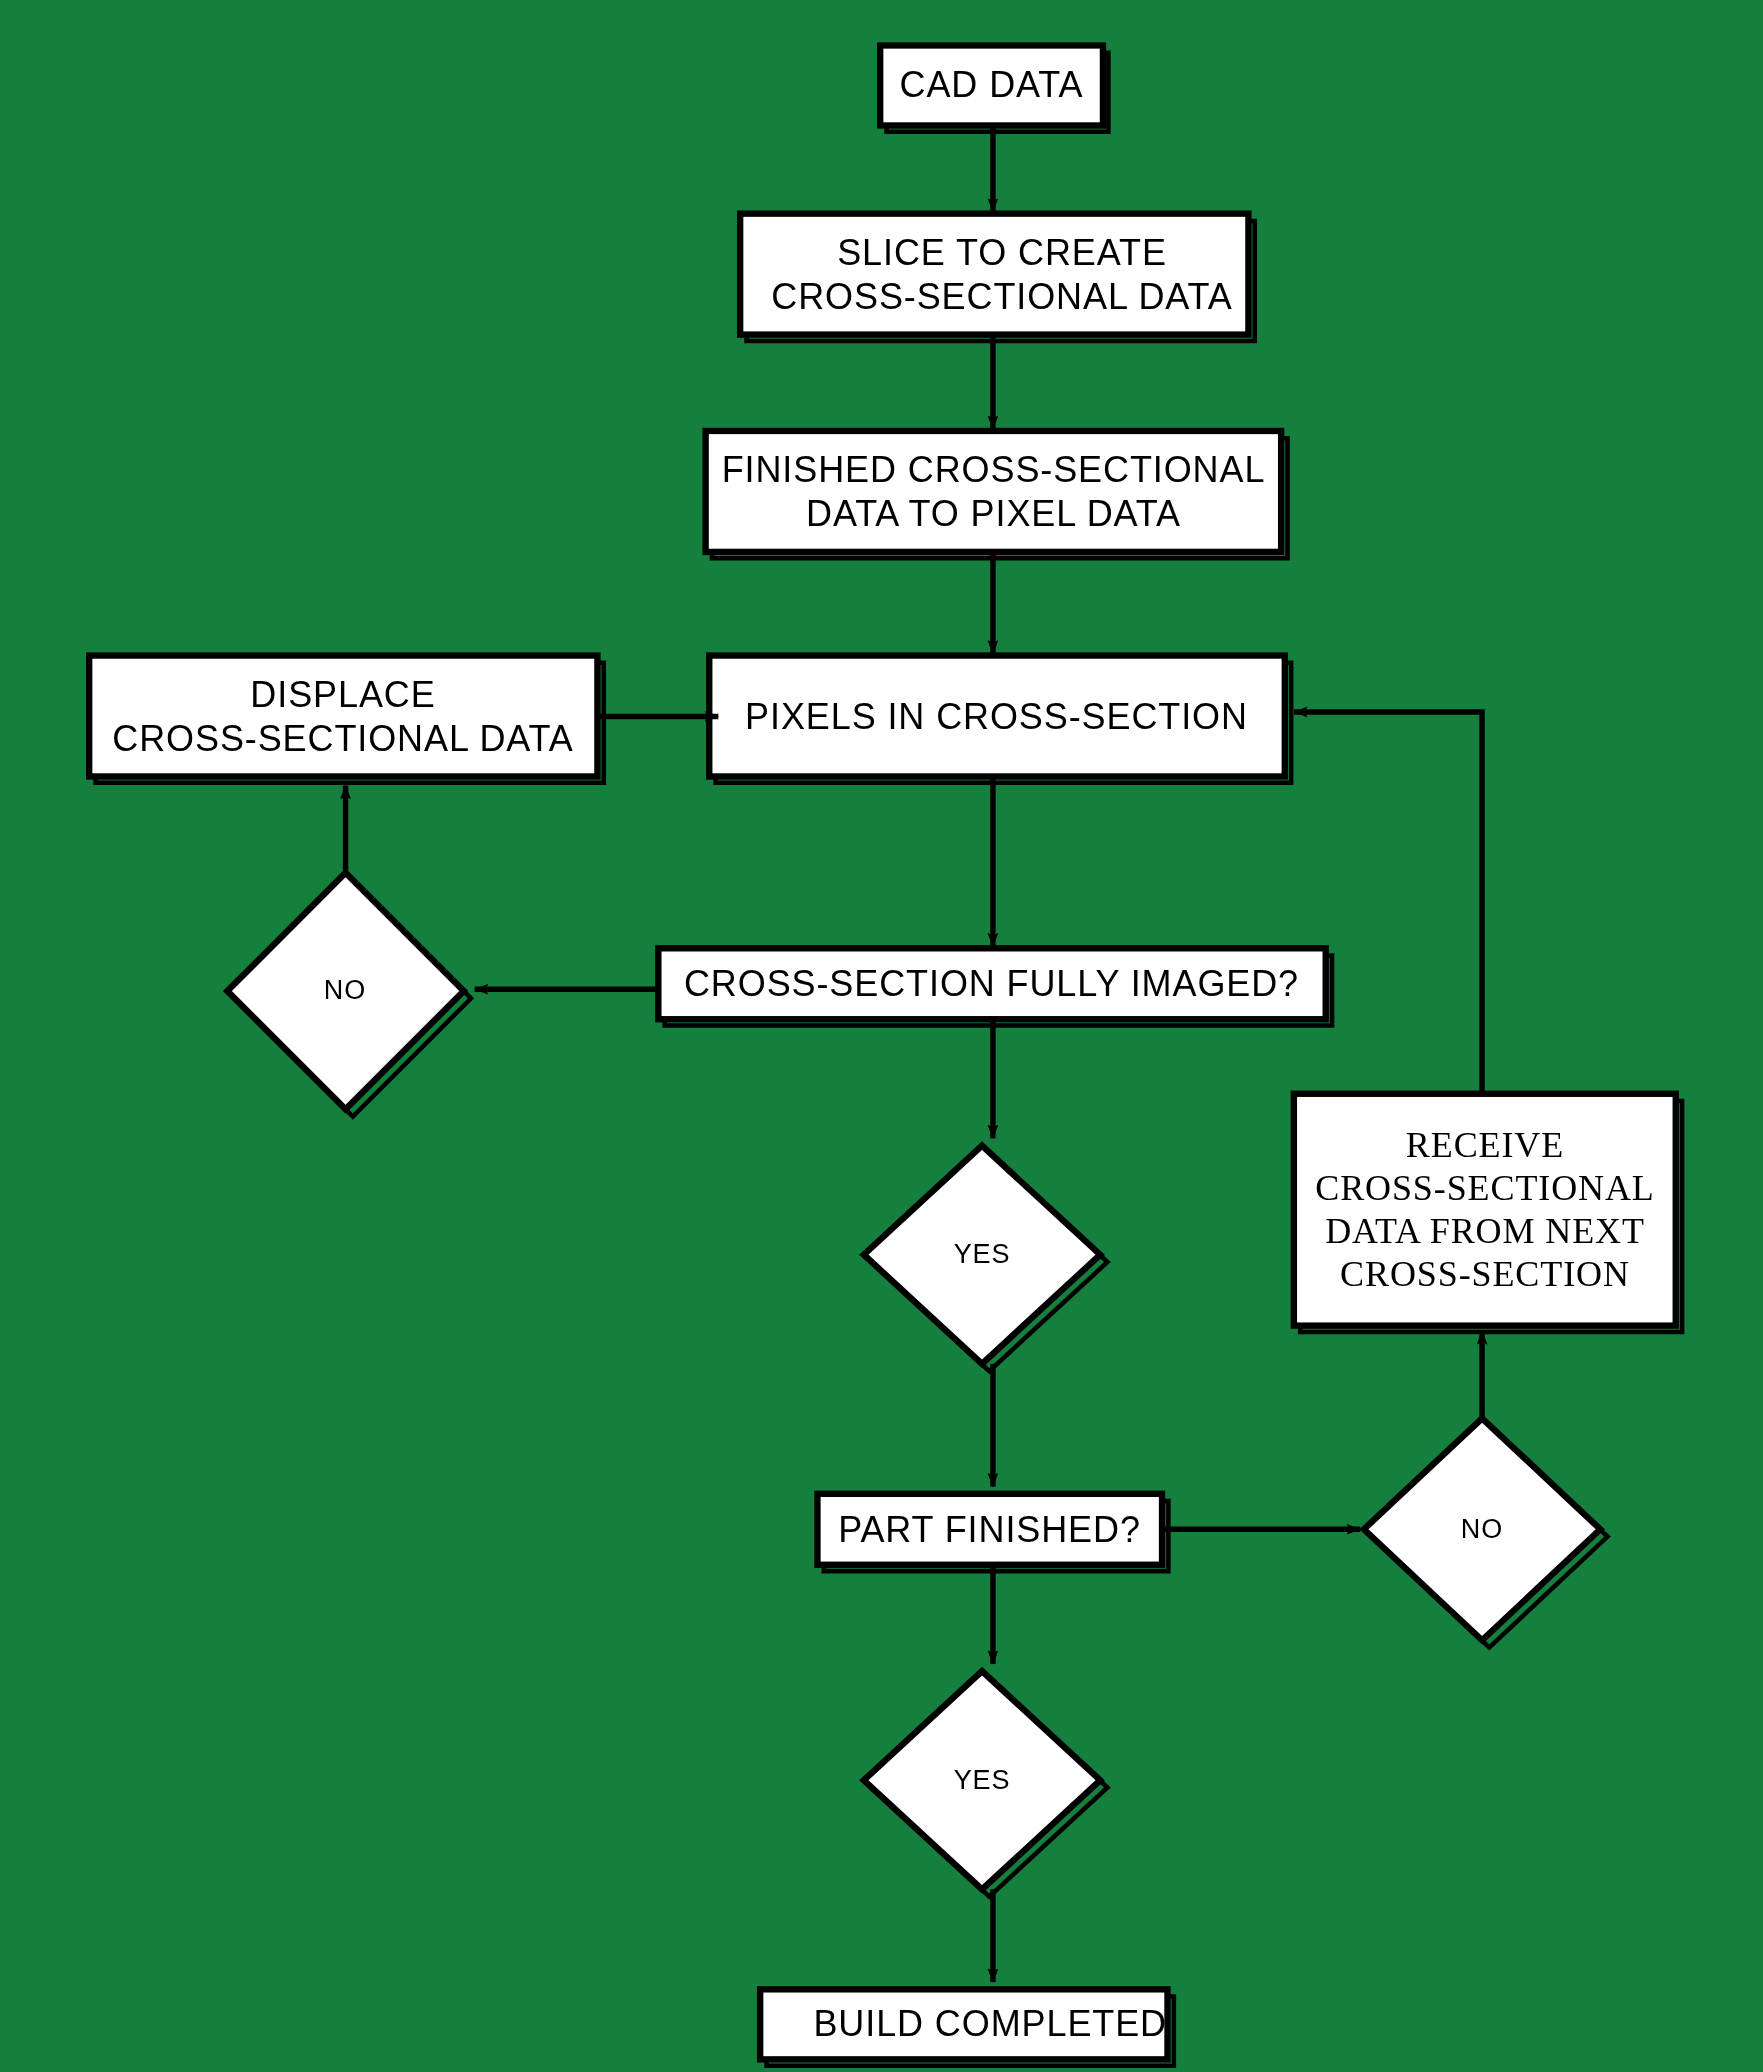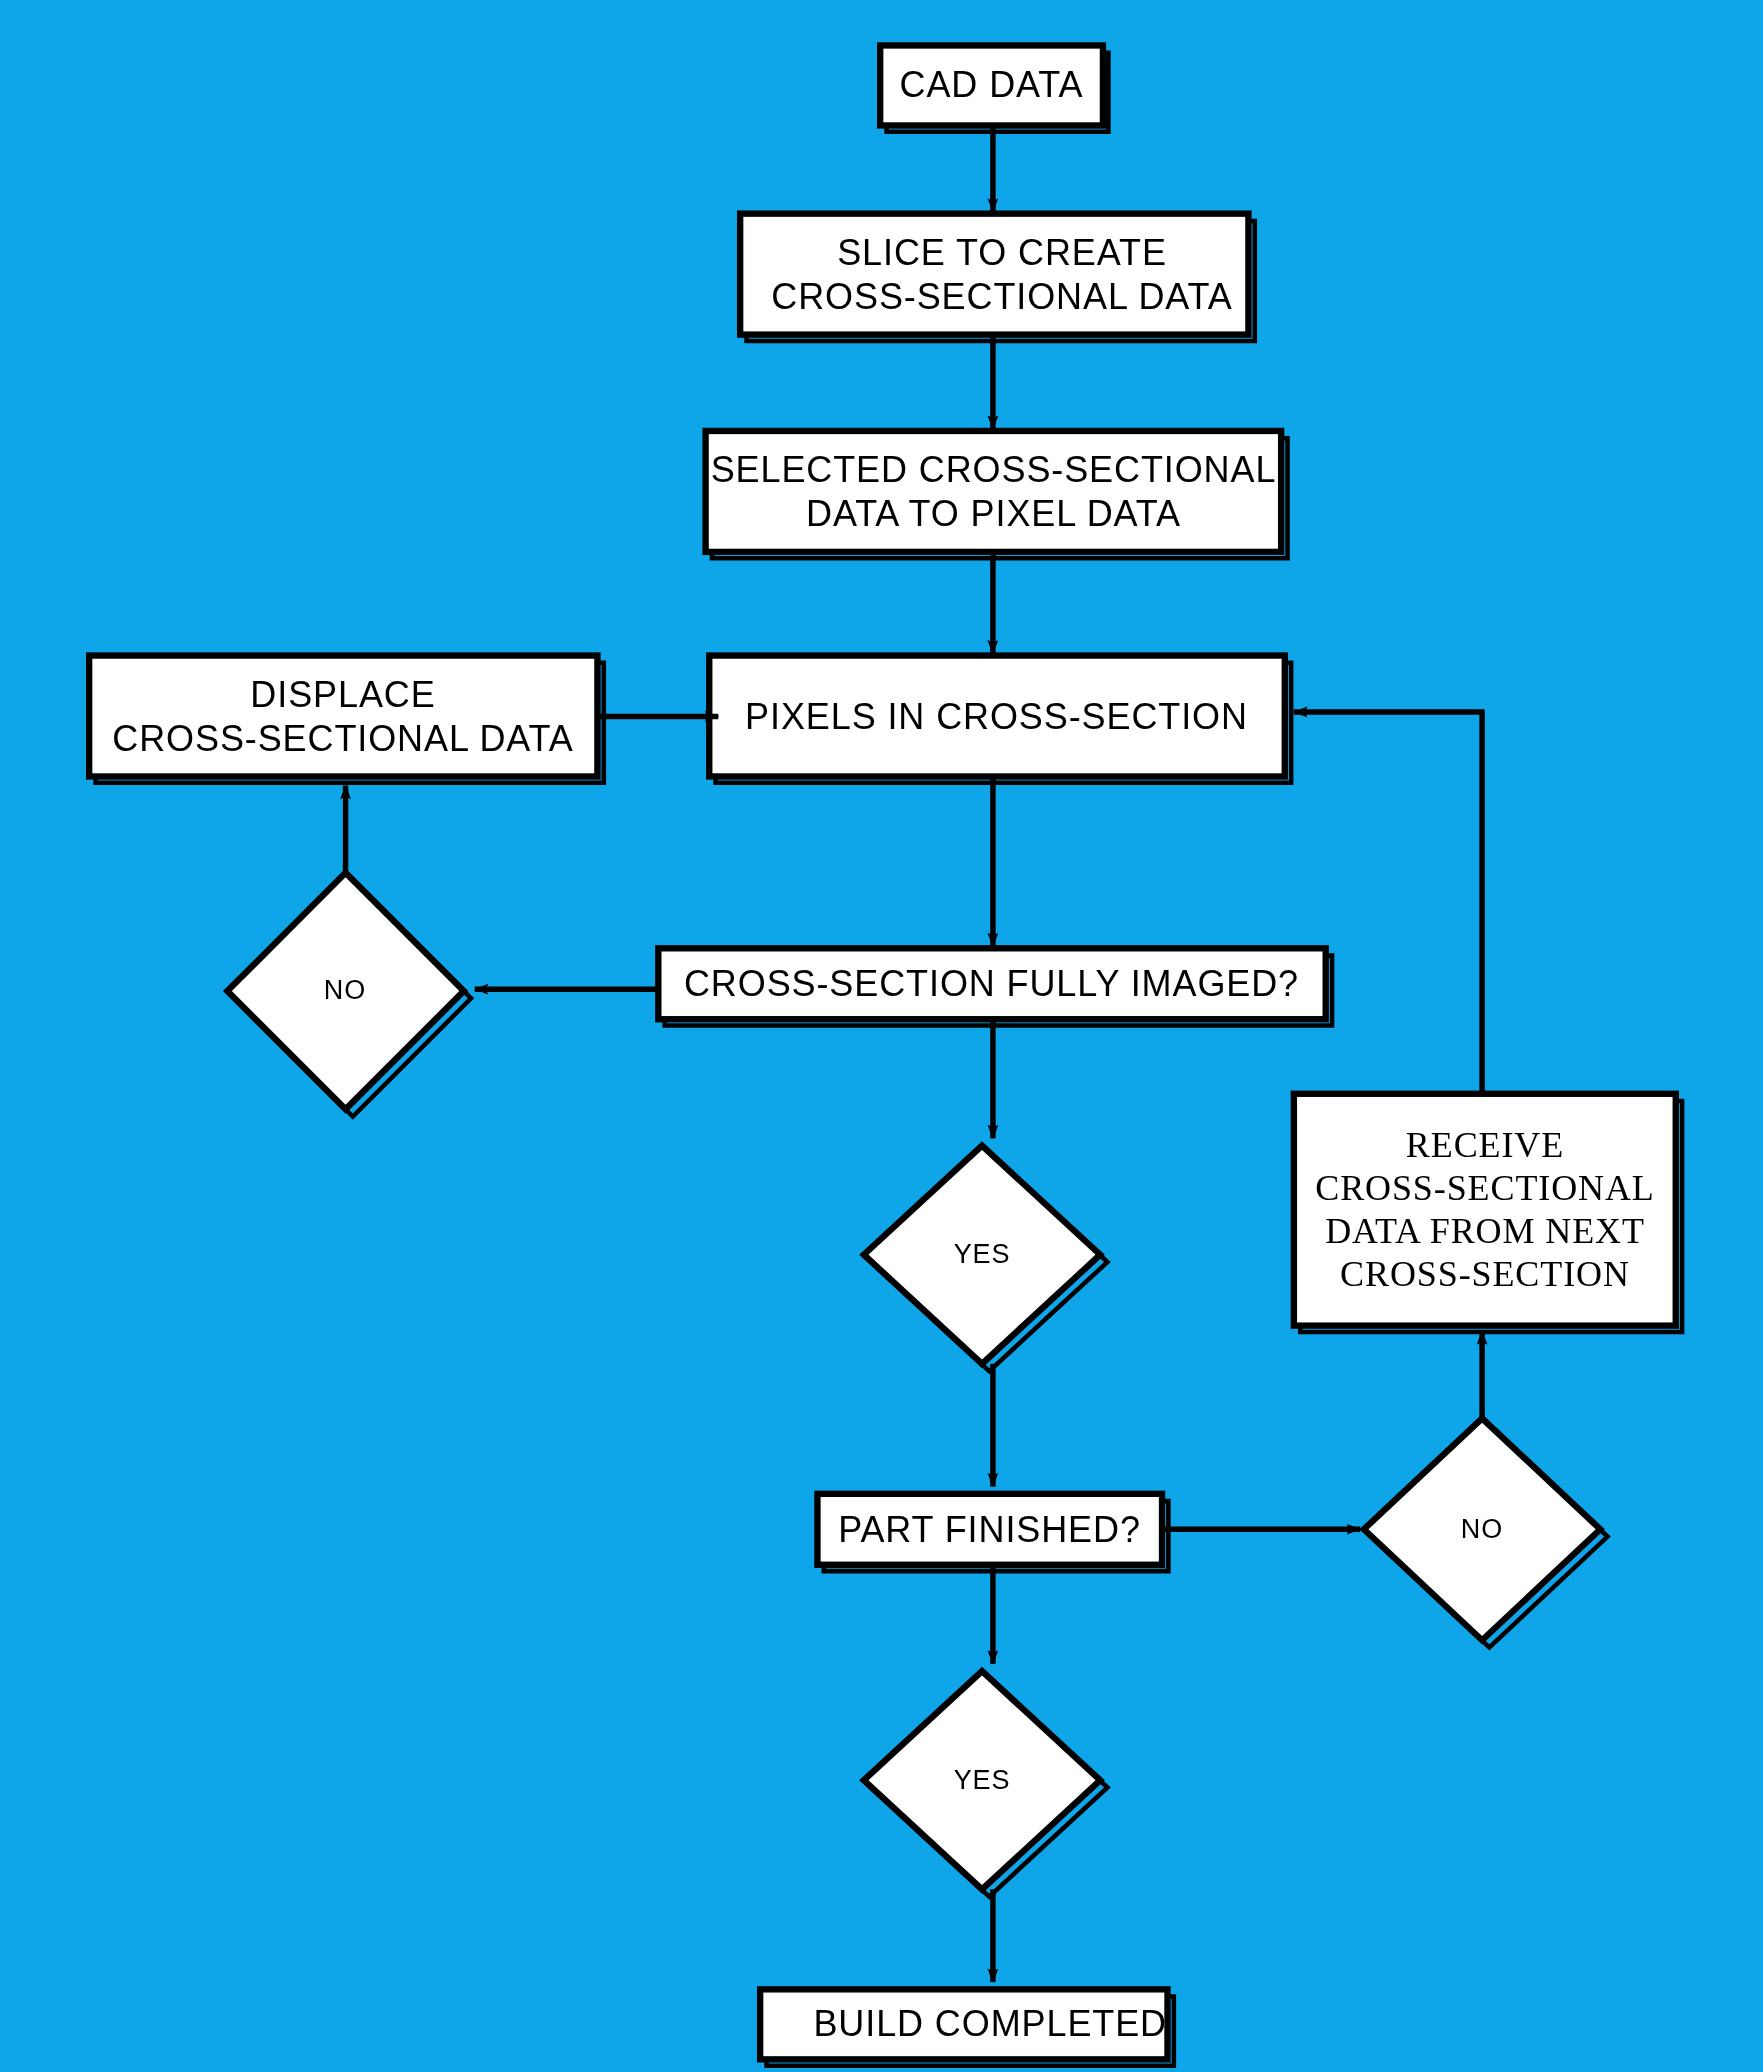--- a/index.html
+++ b/index.html
@@ -10,21 +10,21 @@
   body {
     width: 1764px;
     height: 2073px;
     font-family: "Liberation Sans", sans-serif;
     overflow: hidden;
   }
   #canvas {
     position: relative;
     width: 1764px;
     height: 2073px;
-    background: #0ea5e9;
+    background: #15803d;
   }
   svg#flow {
     position: absolute;
     left: 0;
     top: 0;
     width: 1764px;
     height: 2073px;
   }
   .node-text {
     position: absolute;
@@ -161,21 +161,21 @@
   <div class="node-text proc-label" style="left:880px; top:45px; width:223px; height:80px;">
     <span class="ln">CAD DATA</span>
   </div>
 
   <div class="node-text proc-label" style="left:748px; top:214px; width:508px; height:121px;">
     <span class="ln">SLICE TO CREATE</span>
     <span class="ln">CROSS-SECTIONAL DATA</span>
   </div>
 
   <div class="node-text proc-label" style="left:706px; top:431px; width:575px; height:121px;">
-    <span class="ln">SELECTED CROSS-SECTIONAL</span>
+    <span class="ln">FINISHED CROSS-SECTIONAL</span>
     <span class="ln">DATA TO PIXEL DATA</span>
   </div>
 
   <div class="node-text proc-label" style="left:89px; top:656px; width:508px; height:121px;text-align:center;">
     <span class="ln">DISPLACE</span>
     <span class="ln">CROSS-SECTIONAL DATA</span>
   </div>
 
   <div class="node-text proc-label" style="left:709px; top:656px; width:575px; height:121px;">
     <span class="ln">PIXELS IN CROSS-SECTION</span>

